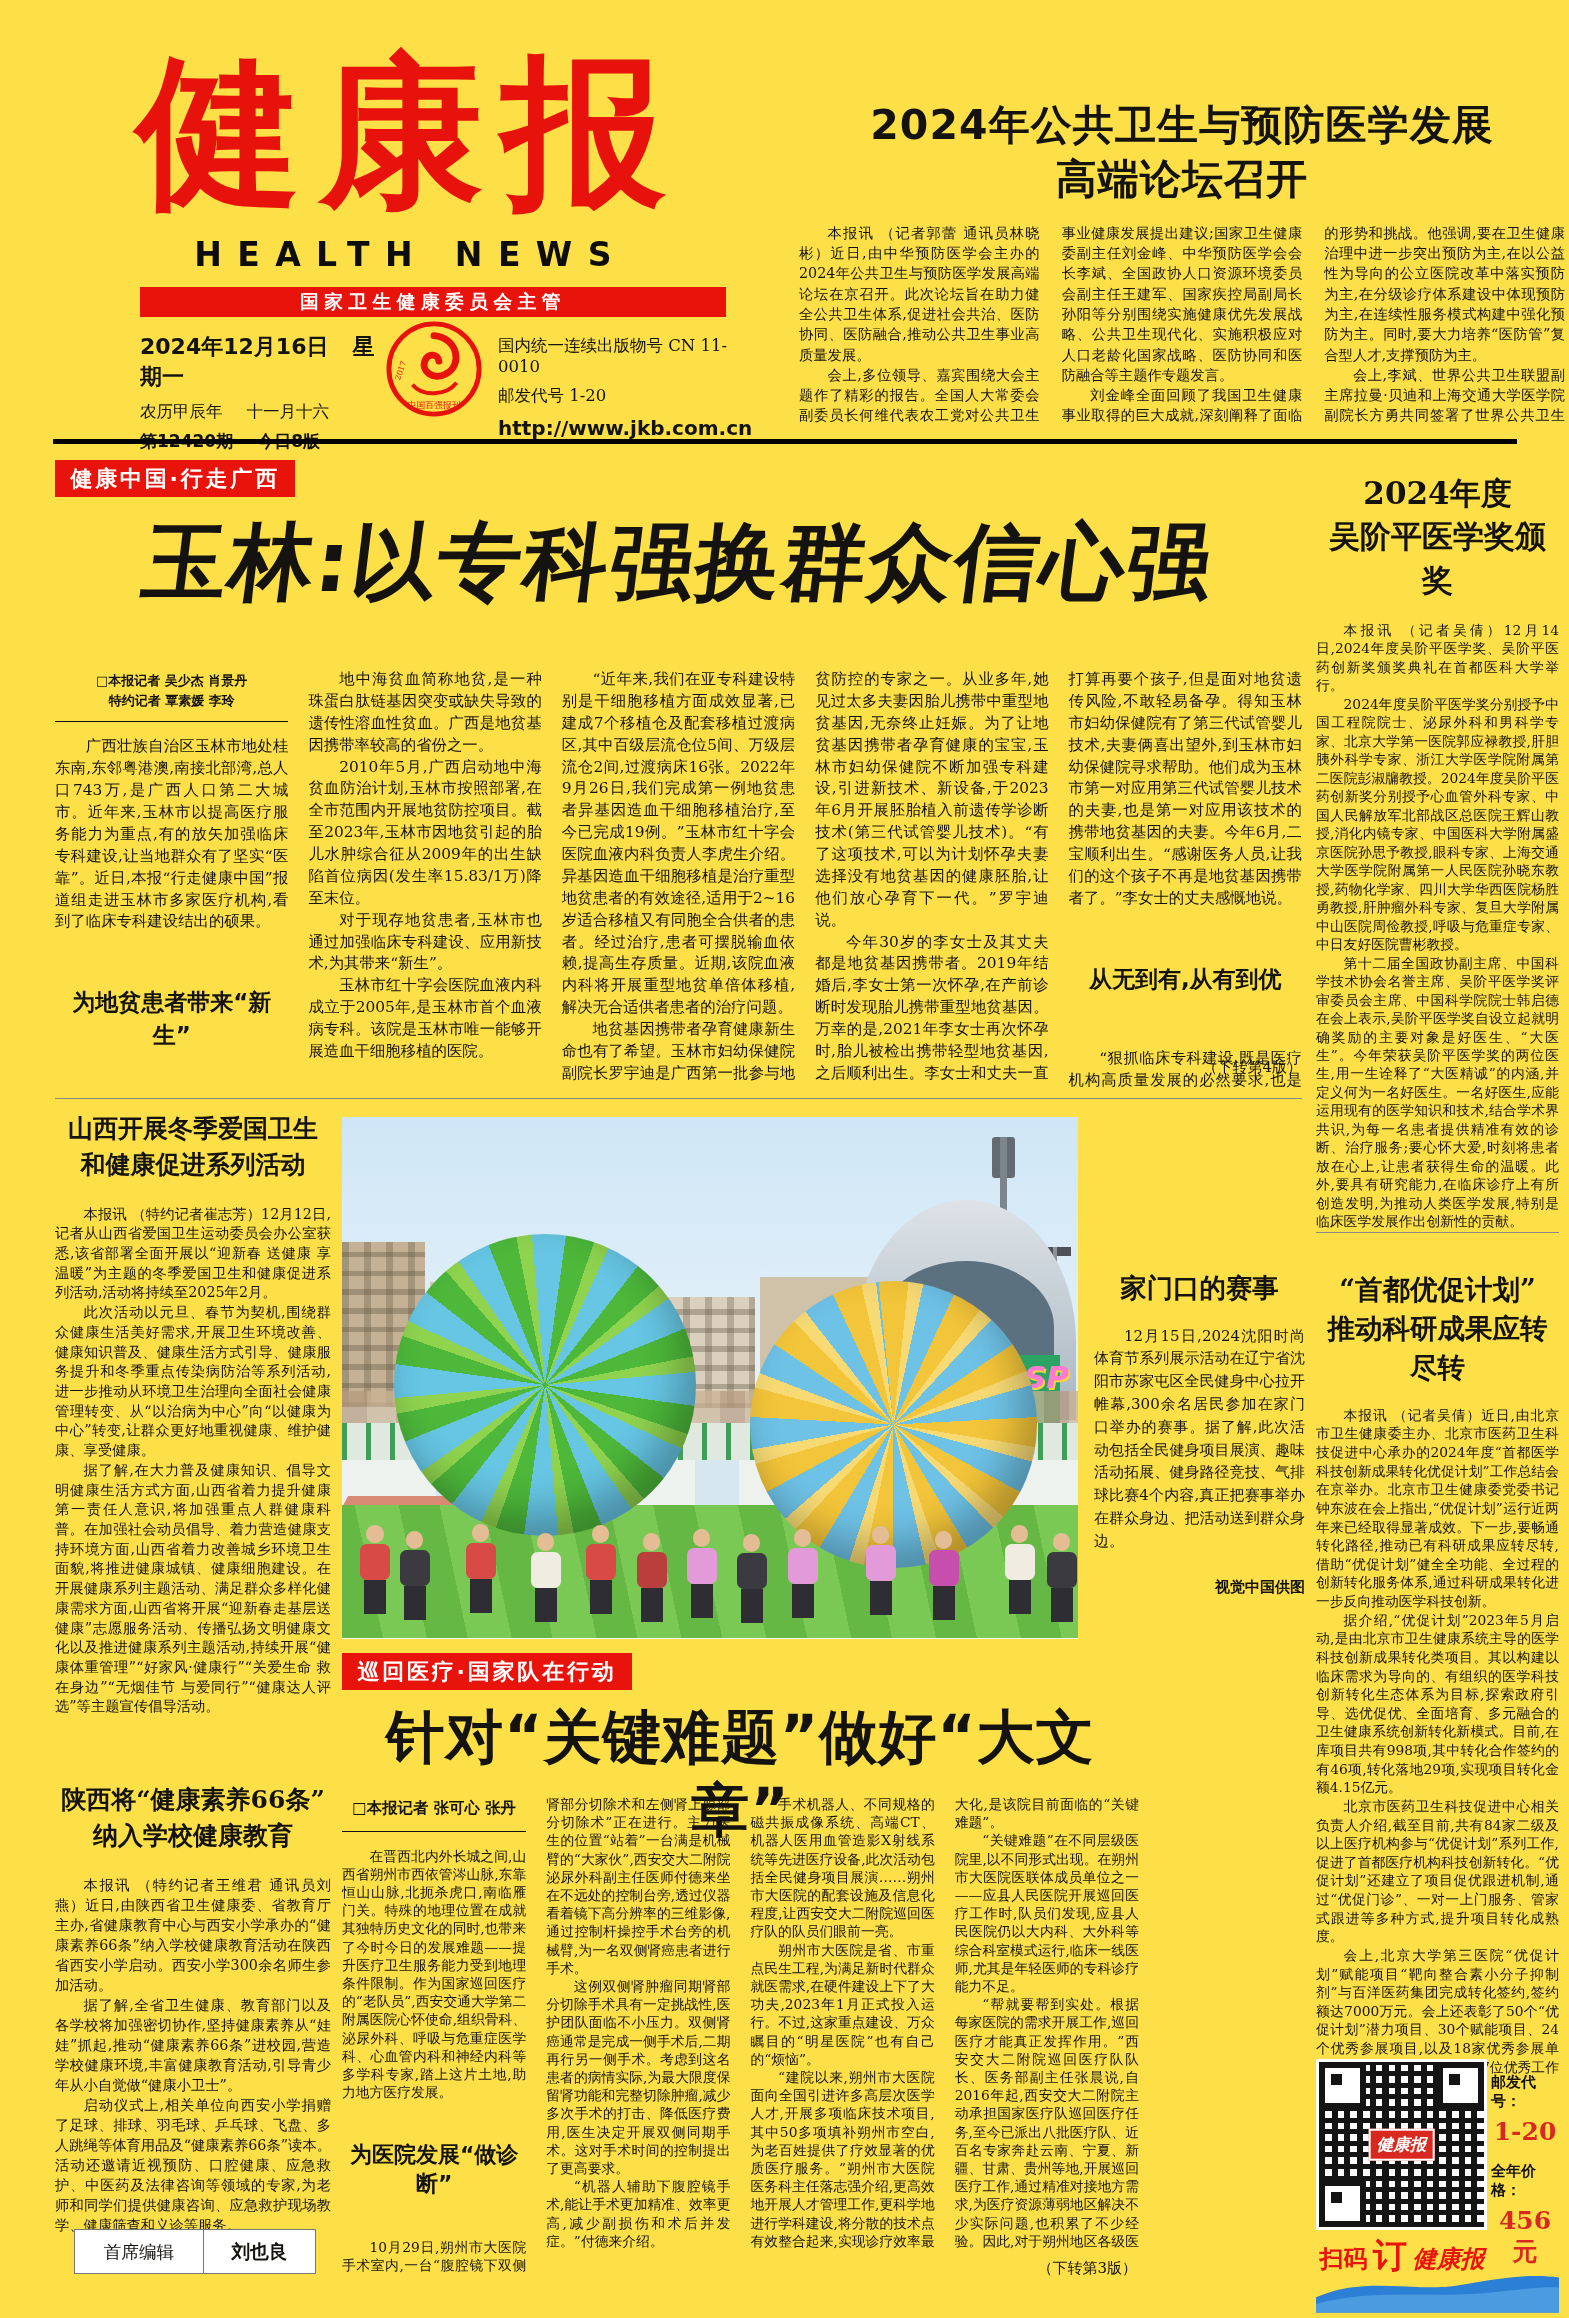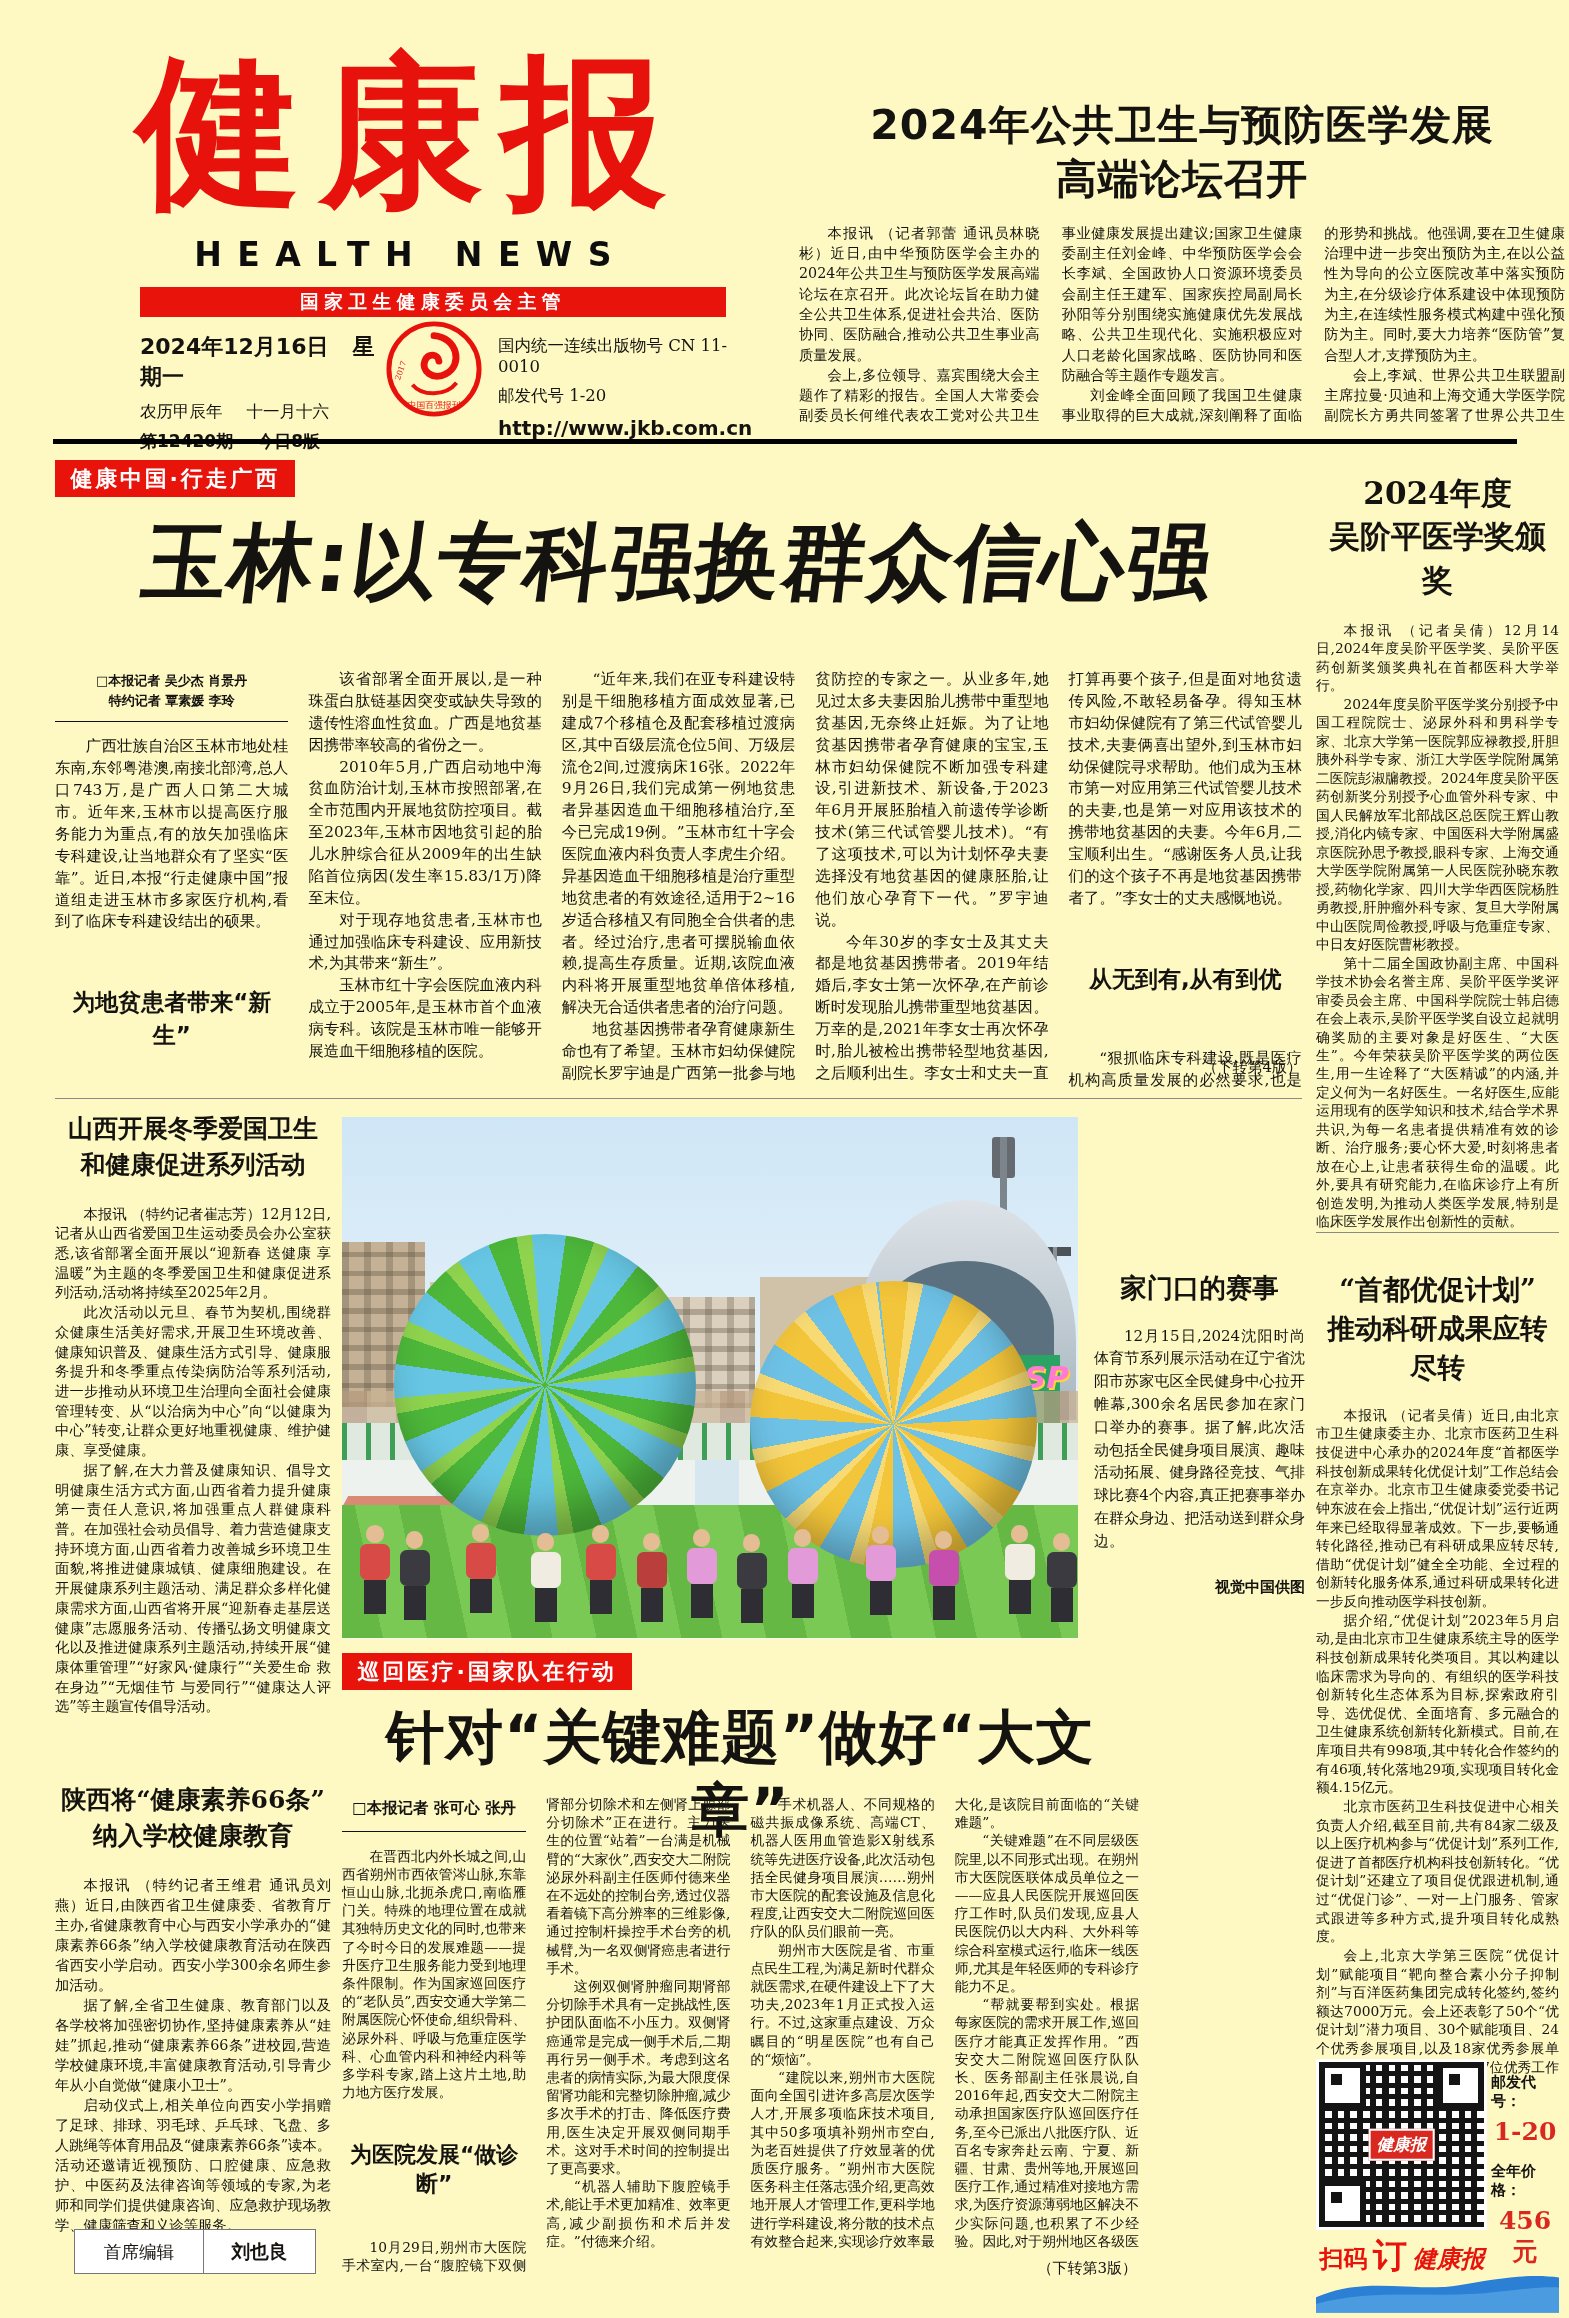--- a/index.html
+++ b/index.html
@@ -1,18 +1,18 @@
 <!DOCTYPE html>
 <html style="font-size:8.8px"><head>
 <meta charset="utf-8">
 <style>
   html,body{margin:0;padding:0;}
   body{width:1569px;height:2319px;position:relative;background:#f3f1ec;overflow:hidden;
        font-family:"DejaVu Serif","Liberation Serif",serif;color:#15130f;}
-  .page{position:absolute;inset:0;background:#fef9c3;}
+  .page{position:absolute;inset:0;background:#fde047;}
   .abs{position:absolute;}
   .sans{font-family:"DejaVu Sans","Liberation Sans",sans-serif;}
   .paras p{margin:0;text-indent:2em;text-align:justify;}
   .cols{column-fill:auto;overflow:hidden;}
   .red-tag{display:inline-block;background:#e8140c;color:#fff;padding:7.7px 15.4px;
            font-family:"DejaVu Sans","Liberation Sans",sans-serif;font-weight:700;
            font-size:22px;line-height:1;letter-spacing:2.8px;}
   .byline{border-bottom:1.7px solid #111;padding:2.2px 0 11px;margin-bottom:14.3px;text-align:center;
           font-size:13px;line-height:1.5;}
   .byline b{font-weight:700;}
@@ -199,21 +199,21 @@
   <section class="abs main-body cols">
     <div class="byline">
       <div><b>□本报记者 吴少杰 肖景丹</b></div>
       <div><b>特约记者 覃素媛 李玲</b></div>
     </div>
     <div class="paras">
         <p>广西壮族自治区玉林市地处桂东南,东邻粤港澳,南接北部湾,总人口743万,是广西人口第二大城市。近年来,玉林市以提高医疗服务能力为重点,有的放矢加强临床专科建设,让当地群众有了坚实“医靠”。近日,本报“行走健康中国”报道组走进玉林市多家医疗机构,看到了临床专科建设结出的硕果。</p>
       </div>
     <h3 class="subhead">为地贫患者带来“新生”</h3>
     <div class="paras">
-        <p>该省部署全面开展以,是一种珠蛋白肽链基因突变或缺失导致的遗传性溶血性贫血。广西是地贫基因携带率较高的省份之一。</p>
+        <p>地中海贫血简称地贫,是一种珠蛋白肽链基因突变或缺失导致的遗传性溶血性贫血。广西是地贫基因携带率较高的省份之一。</p>
         <p>2010年5月,广西启动地中海贫血防治计划,玉林市按照部署,在全市范围内开展地贫防控项目。截至2023年,玉林市因地贫引起的胎儿水肿综合征从2009年的出生缺陷首位病因(发生率15.83/1万)降至末位。</p>
         <p>对于现存地贫患者,玉林市也通过加强临床专科建设、应用新技术,为其带来“新生”。</p>
         <p>玉林市红十字会医院血液内科成立于2005年,是玉林市首个血液病专科。该院是玉林市唯一能够开展造血干细胞移植的医院。</p>
         <p>“近年来,我们在亚专科建设特别是干细胞移植方面成效显著,已建成7个移植仓及配套移植过渡病区,其中百级层流仓位5间、万级层流仓2间,过渡病床16张。2022年9月26日,我们完成第一例地贫患者异基因造血干细胞移植治疗,至今已完成19例。”玉林市红十字会医院血液内科负责人李虎生介绍。异基因造血干细胞移植是治疗重型地贫患者的有效途径,适用于2~16岁适合移植又有同胞全合供者的患者。经过治疗,患者可摆脱输血依赖,提高生存质量。近期,该院血液内科将开展重型地贫单倍体移植,解决无合适供者患者的治疗问题。</p>
         <p>地贫基因携带者孕育健康新生命也有了希望。玉林市妇幼保健院副院长罗宇迪是广西第一批参与地贫防控的专家之一。从业多年,她见过太多夫妻因胎儿携带中重型地贫基因,无奈终止妊娠。为了让地贫基因携带者孕育健康的宝宝,玉林市妇幼保健院不断加强专科建设,引进新技术、新设备,于2023年6月开展胚胎植入前遗传学诊断技术(第三代试管婴儿技术)。“有了这项技术,可以为计划怀孕夫妻选择没有地贫基因的健康胚胎,让他们放心孕育下一代。”罗宇迪说。</p>
         <p>今年30岁的李女士及其丈夫都是地贫基因携带者。2019年结婚后,李女士第一次怀孕,在产前诊断时发现胎儿携带重型地贫基因。万幸的是,2021年李女士再次怀孕时,胎儿被检出携带轻型地贫基因,之后顺利出生。李女士和丈夫一直打算再要个孩子,但是面对地贫遗传风险,不敢轻易备孕。得知玉林市妇幼保健院有了第三代试管婴儿技术,夫妻俩喜出望外,到玉林市妇幼保健院寻求帮助。他们成为玉林市第一对应用第三代试管婴儿技术的夫妻,也是第一对应用该技术的携带地贫基因的夫妻。今年6月,二宝顺利出生。“感谢医务人员,让我们的这个孩子不再是地贫基因携带者了。”李女士的丈夫感慨地说。</p>
       </div>
     <h3 class="subhead">从无到有,从有到优</h3>
     <div class="paras">
         <p>“狠抓临床专科建设,既是医疗机构高质量发展的必然要求,也是提升整体医疗服务水平、满足患者看病就医需求的重要路径。”玉林市卫生健康委党组书记、主任吴帅说。近年来,玉林市卫生健康委着力推进各医院的重点专科建设,指导各医院按照“区分层次、分步发展、突出重点、整体推进”的原则,把研究方向明确、优势特色突出、专科梯队整齐、教学和科研水平较高、基础条件较好的专科作为重点建设对象,努力实现“人无我有,人有我优”。</p>

